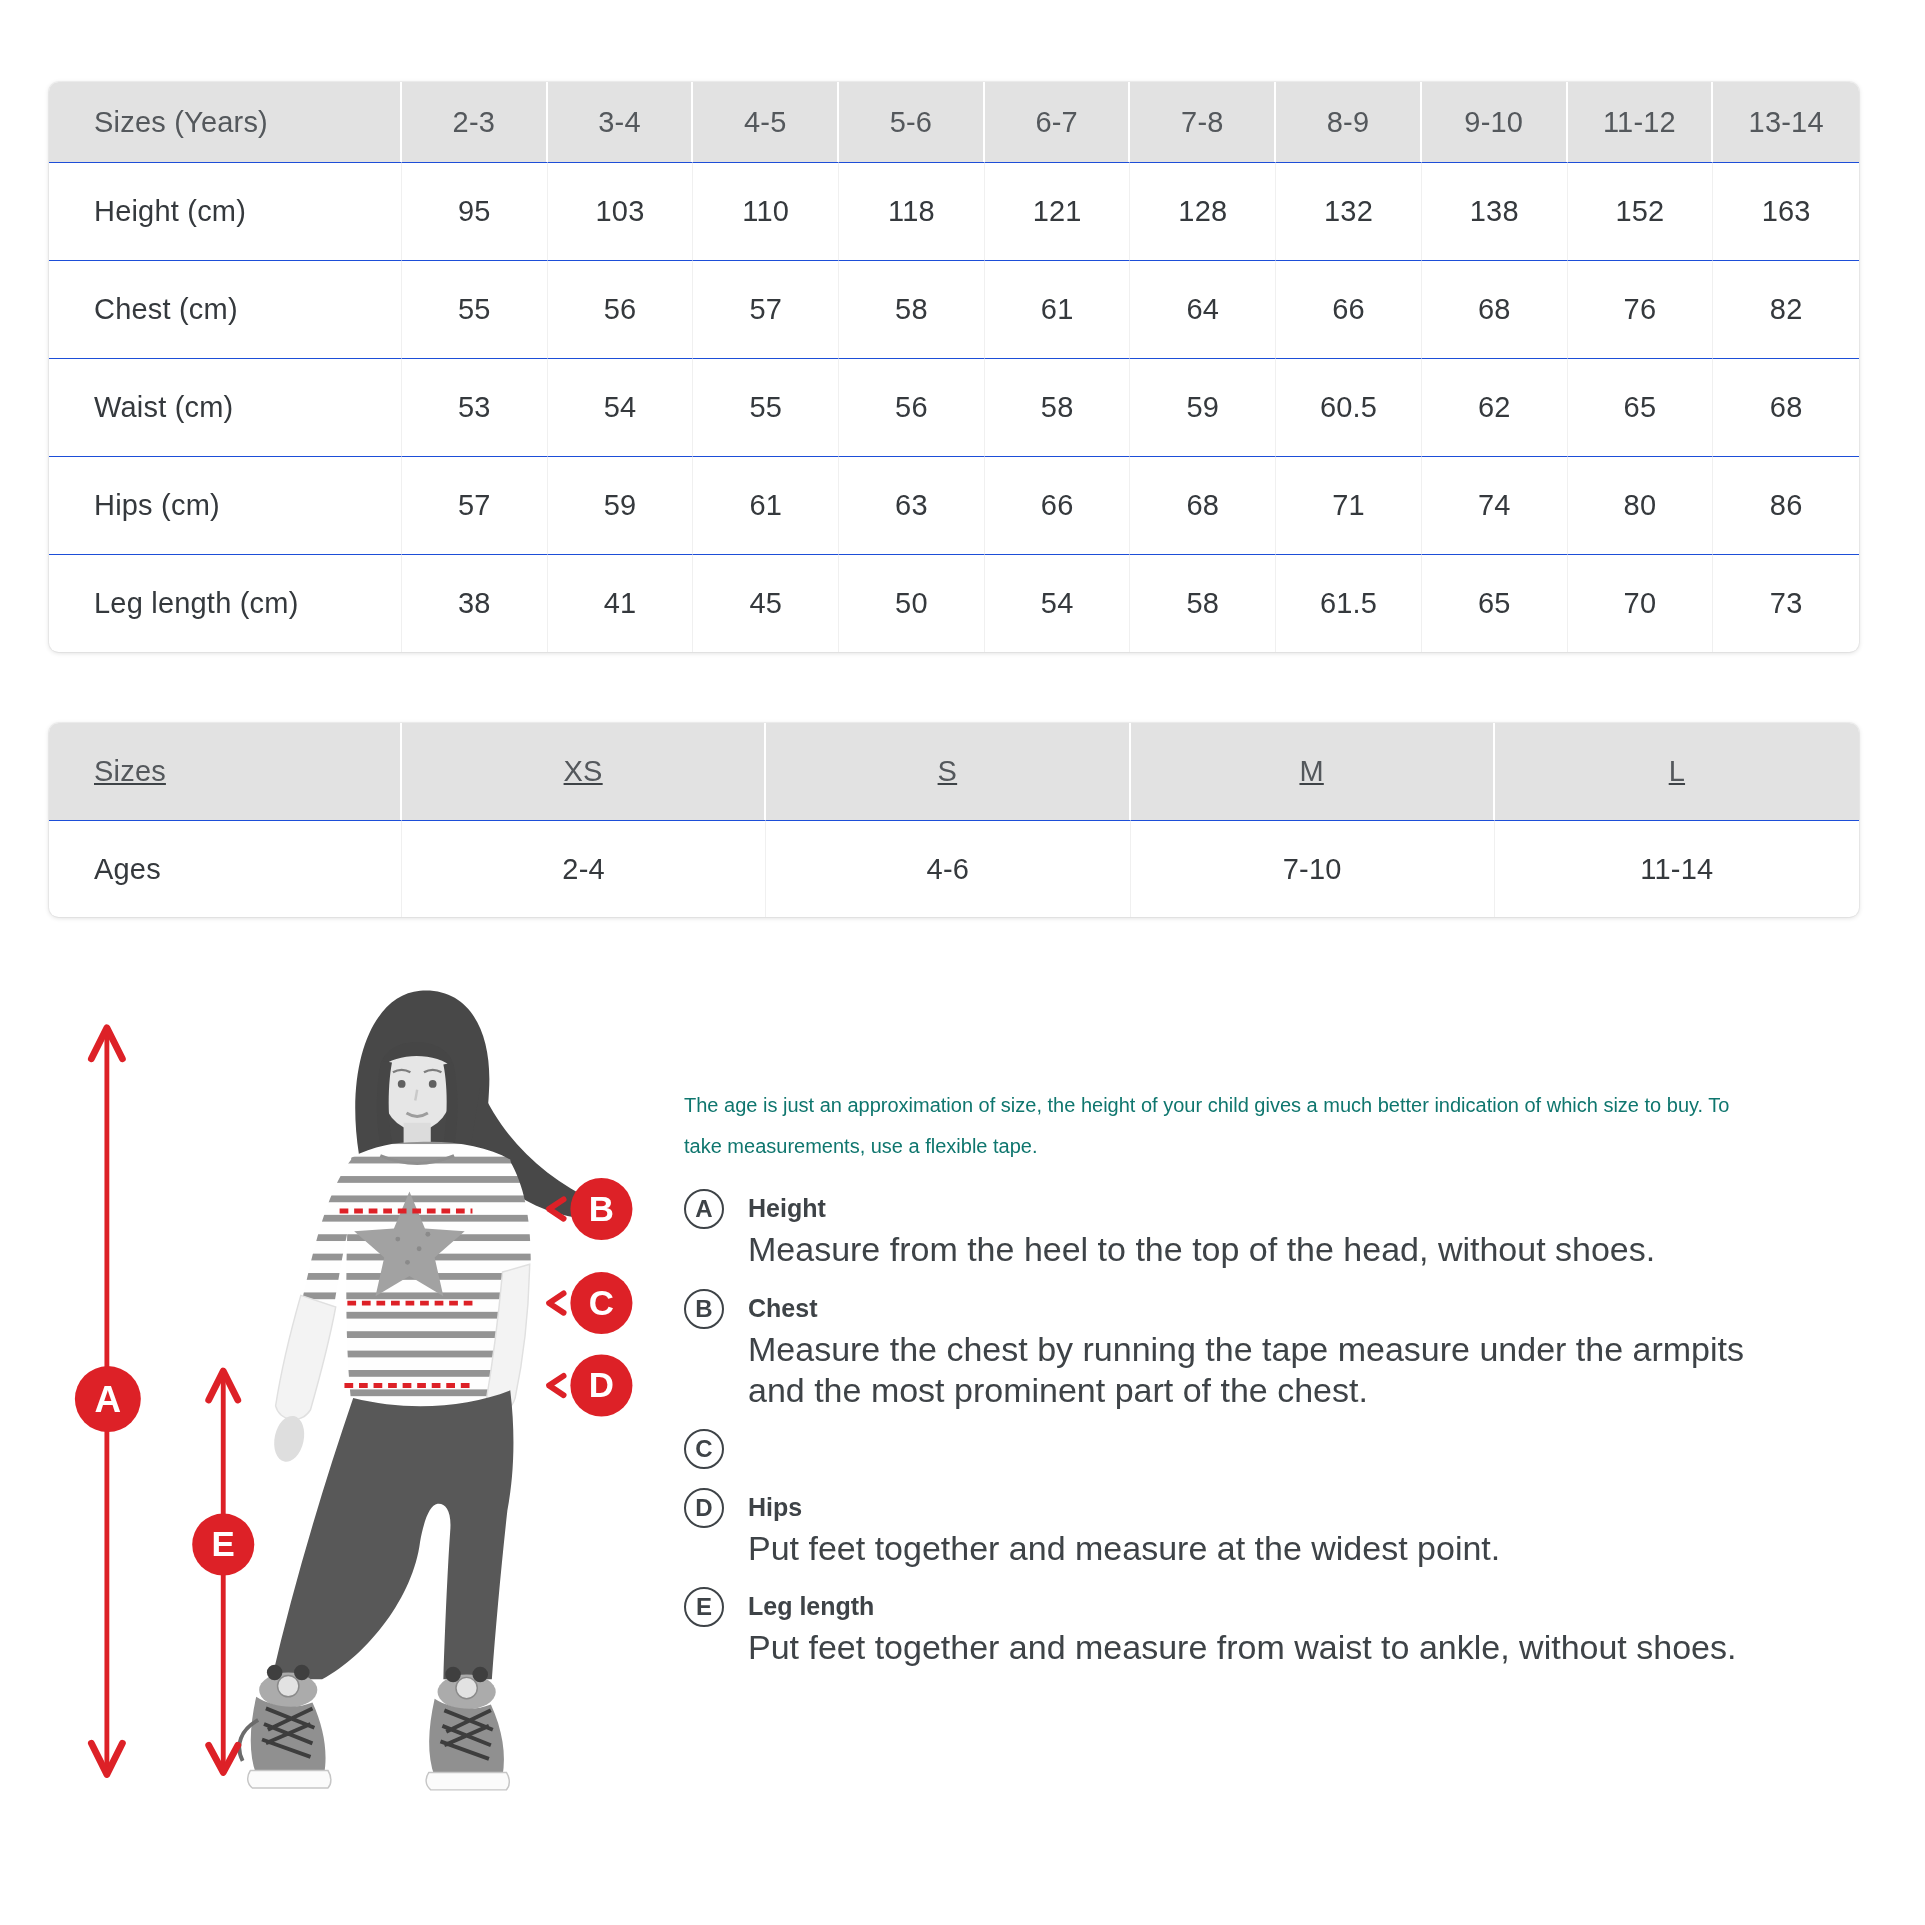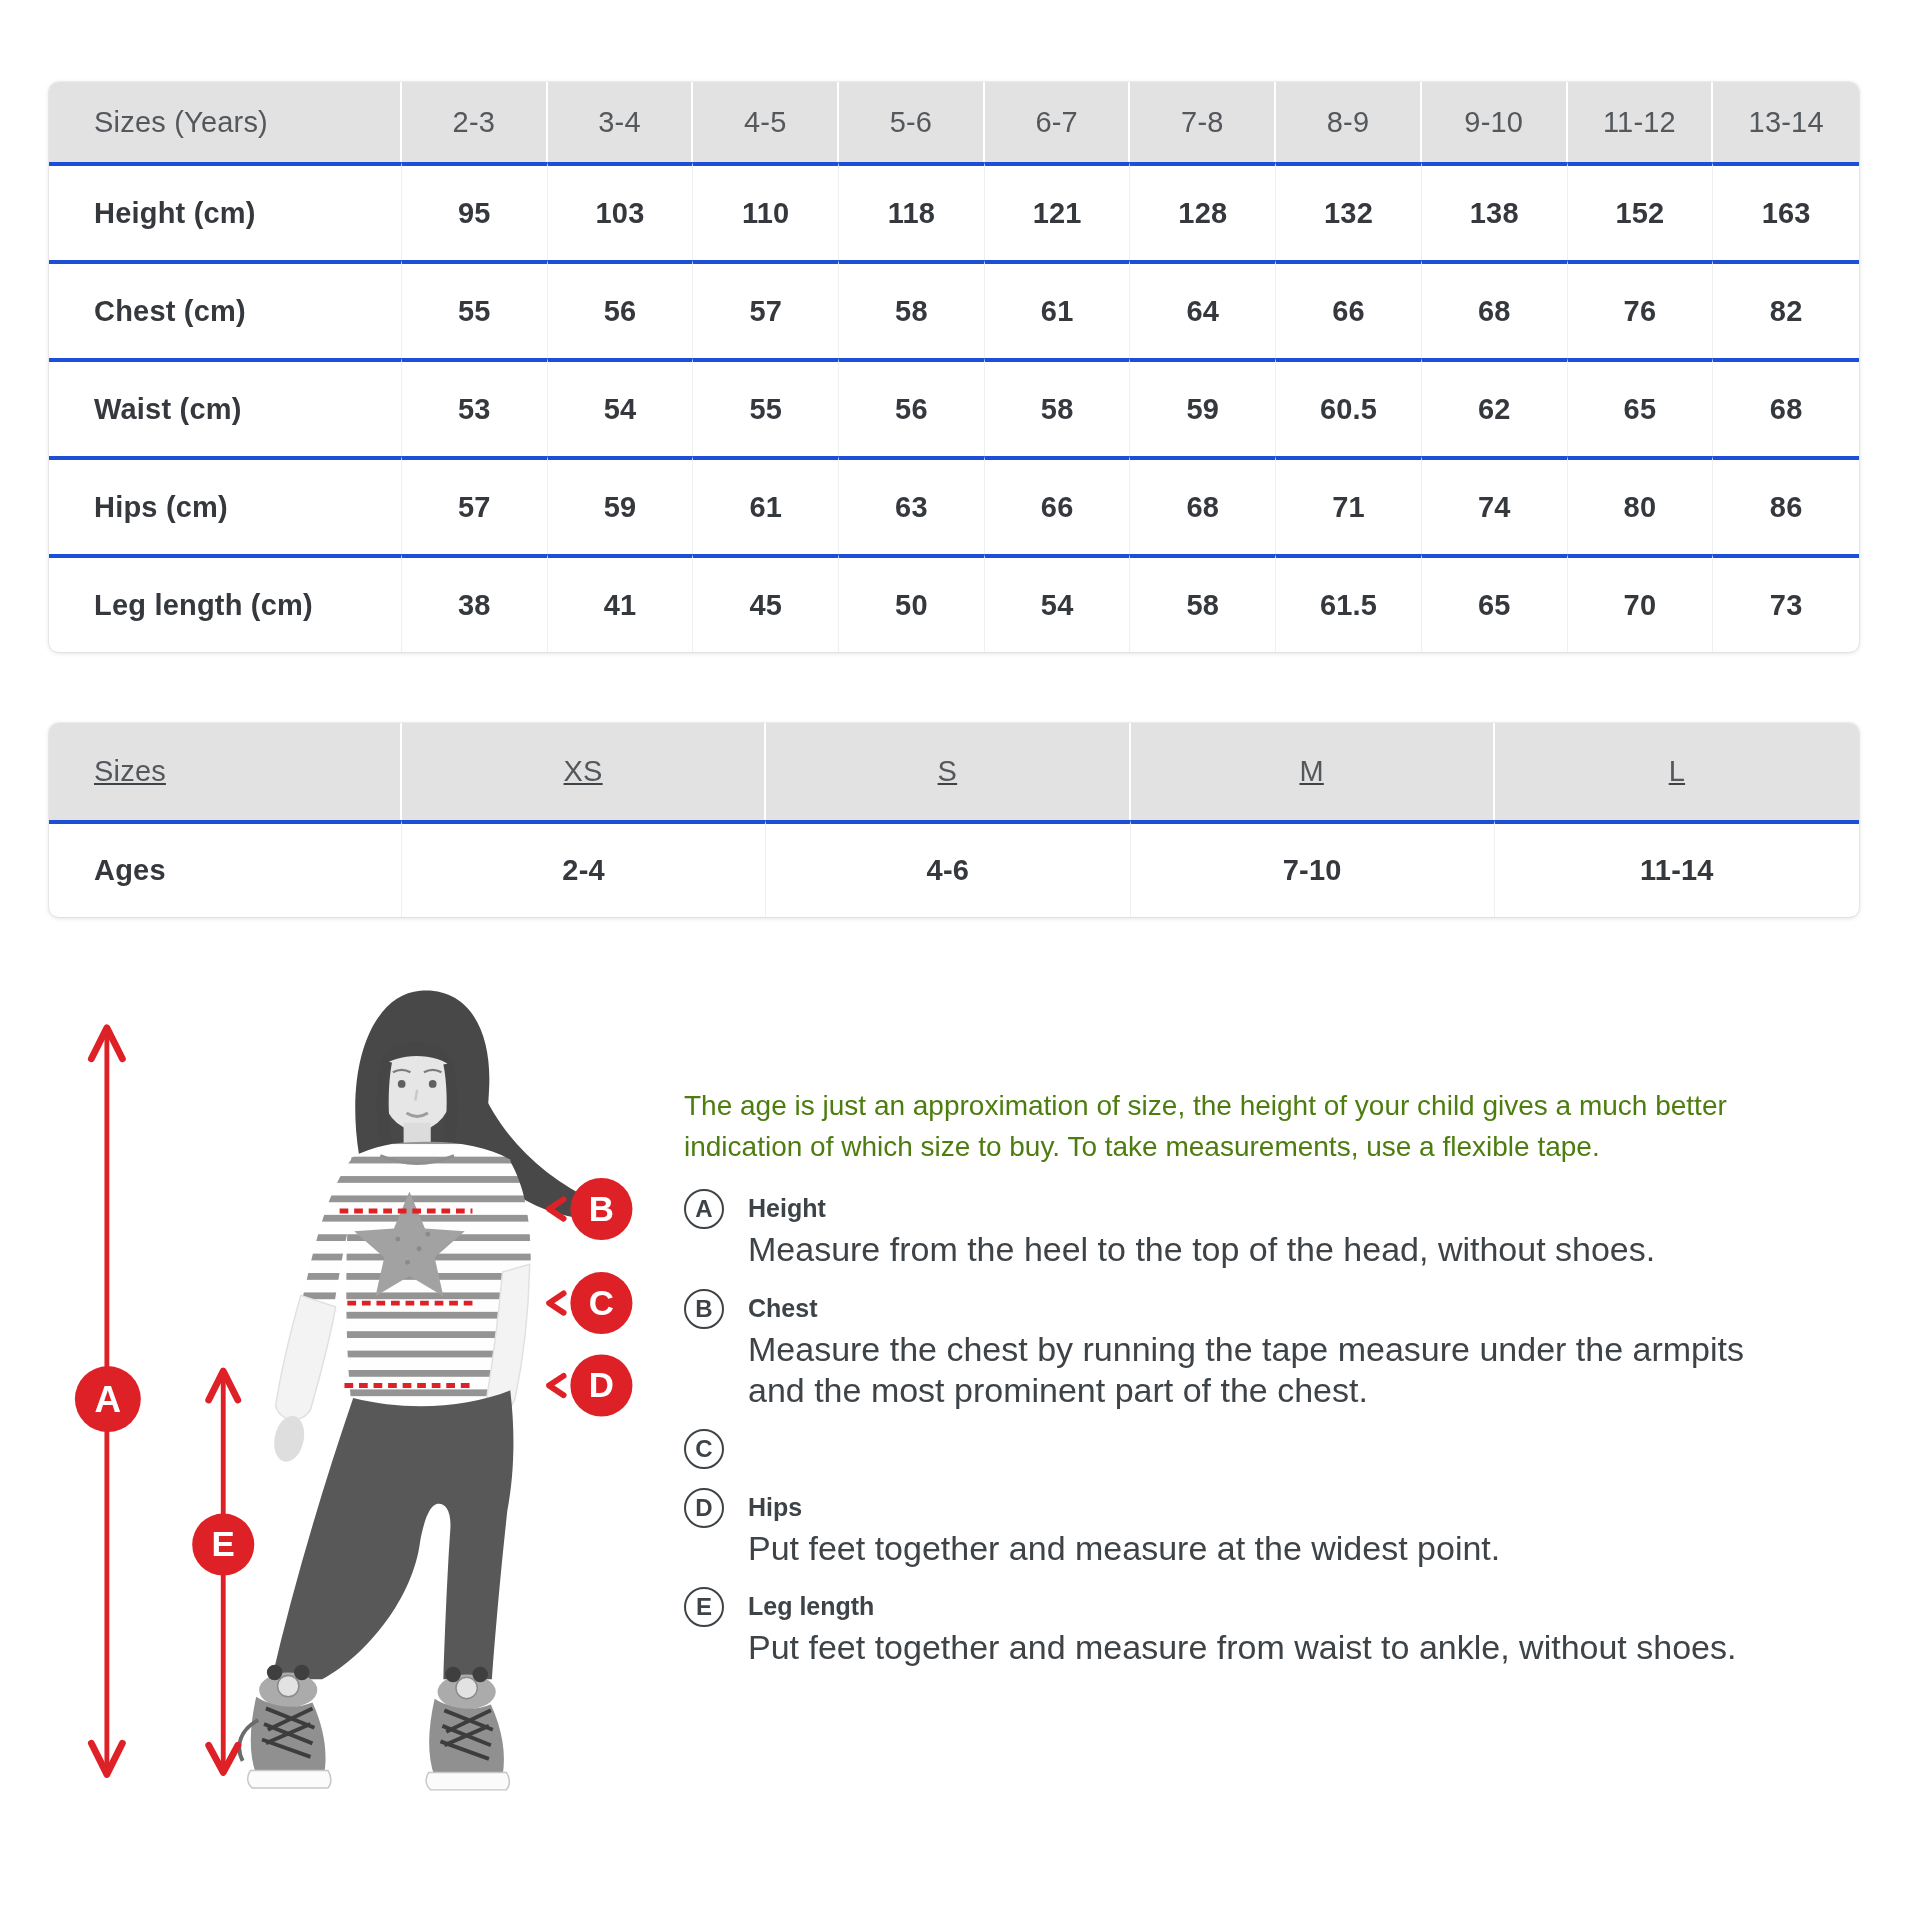--- a/index.html
+++ b/index.html
@@ -21,26 +21,26 @@
   .t1 .trow.head{height:80px;}
   .t1 .trow.body{height:98px;}
   .t2 .trow.head{height:97px;text-decoration:underline;}
   .t2 .trow.body{height:97px;}
   .cell{
     display:flex;align-items:center;justify-content:center;
     font-size:29px;letter-spacing:0.2px;
   }
   .head .cell{background:#e2e2e2;border-right:2.9px solid #ffffff;color:#54585c;}
   .head .cell:last-child{border-right:none;}
-  .body .cell{border-right:1px solid #f0f0f0;border-top:4px solid #1d4ed8;color:#35393d;font-weight:bold;}
+  .body .cell{border-right:1px solid #f0f0f0;border-top:1px solid #1d4ed8;color:#35393d;}
   .body .cell:last-child{border-right:none;}
   .cell.label{justify-content:flex-start;padding-left:45px;}
   
   .guide{position:absolute;left:684px;top:1085px;width:1087px;}
-  .guide-intro{font-size:28px;line-height:41px;margin-bottom:21.3px;color:#4d7c0f;}
+  .guide-intro{font-size:20px;line-height:41px;margin-bottom:21.3px;color:#0f766e;}
   .guide-item{display:flex;margin-bottom:17.5px;}
   .letter-badge{
     flex:0 0 40px;width:40px;height:40px;box-sizing:border-box;
     border:2.4px solid #3e4347;border-radius:50%;
     display:flex;align-items:center;justify-content:center;
     font-size:24px;font-weight:bold;margin-right:24px;margin-top:1px;
   }
   .guide-item-title{font-size:25px;font-weight:bold;line-height:41px;}
   .guide-item-desc{font-size:34px;line-height:41px;}
   

